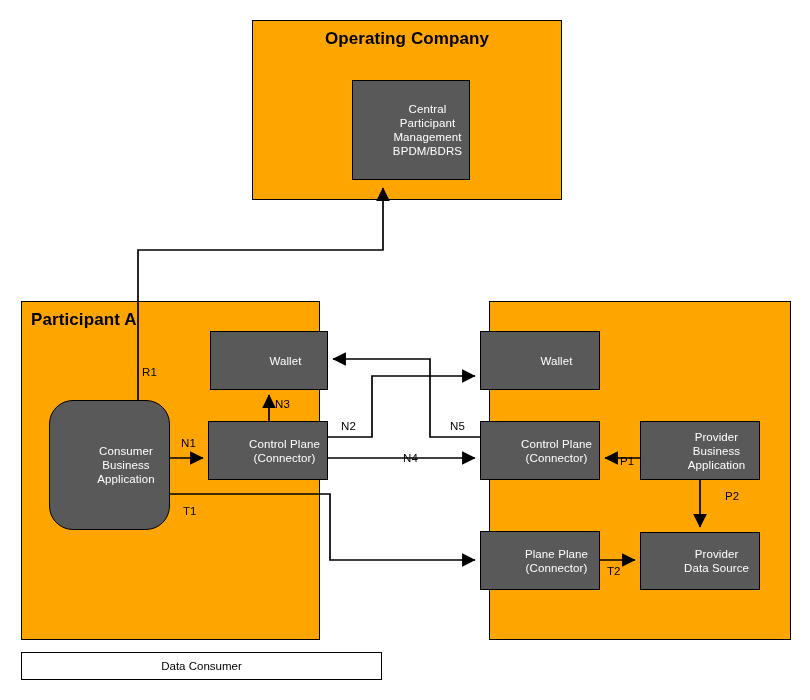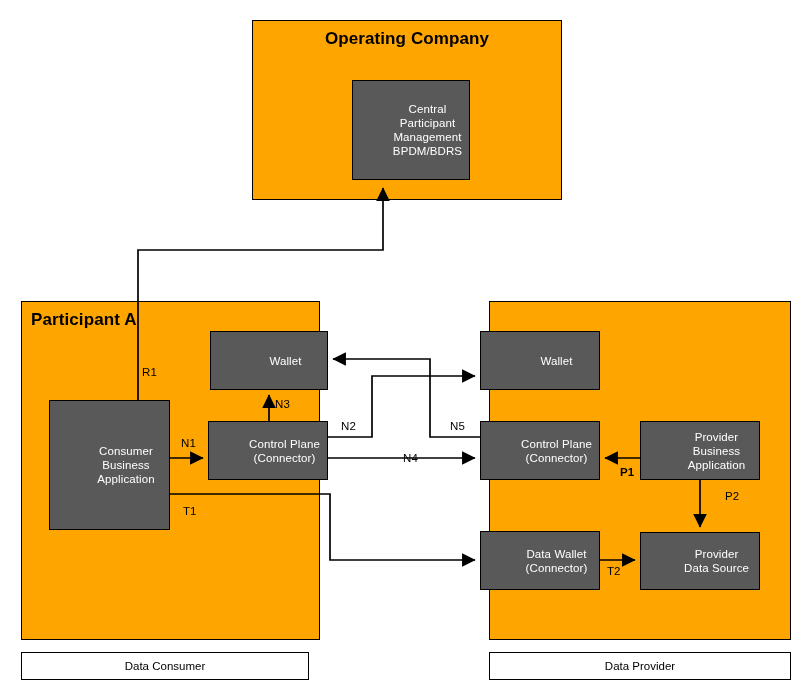--- a/index.html
+++ b/index.html
@@ -117,52 +117,51 @@
 
       <path d="M 700 480 L 700 527" marker-end="url(#arrow)"></path>
     </g>
   </svg>
 
   <div class="node" style="left:352px; top:80px; width:118px; height:100px;">Central
 Participant
 Management
 BPDM/BDRS</div>
 
-  <div class="node" style="left:49px; top:400px; width:121px; height:130px;">Consumer
+  <div class="node" style="left:49px; top:400px; width:121px; height:130px;border-radius:24px;">Consumer
 Business
 Application</div>
 
   <div class="node" style="left:210px; top:331px; width:118px; height:59px;">Wallet</div>
 
   <div class="node" style="left:208px; top:421px; width:120px; height:59px;">Control Plane
 (Connector)</div>
 
   <div class="node" style="left:480px; top:331px; width:120px; height:59px;">Wallet</div>
 
   <div class="node" style="left:480px; top:421px; width:120px; height:59px;">Control Plane
 (Connector)</div>
 
-  <div class="node" style="left:480px; top:531px; width:120px; height:59px;">Data Wallet
+  <div class="node" style="left:480px; top:531px; width:120px; height:59px;">Plane Plane
 (Connector)</div>
 
   <div class="node" style="left:640px; top:421px; width:120px; height:59px;">Provider
 Business
 Application</div>
 
   <div class="node" style="left:640px; top:532px; width:120px; height:58px;">Provider
 Data Source</div>
 
   <div class="edge-label" style="left:142px; top:366px;">R1</div>
   <div class="edge-label" style="left:181px; top:437px;">N1</div>
   <div class="edge-label" style="left:275px; top:398px;">N3</div>
   <div class="edge-label" style="left:341px; top:420px;">N2</div>
   <div class="edge-label" style="left:450px; top:420px;">N5</div>
   <div class="edge-label" style="left:403px; top:452px;">N4</div>
   <div class="edge-label" style="left:183px; top:505px;">T1</div>
   <div class="edge-label" style="left:607px; top:565px;">T2</div>
-  <div class="edge-label" style="left:620px; top:466px;font-weight:bold;">P1</div>
+  <div class="edge-label" style="left:620px; top:455px;">P1</div>
   <div class="edge-label" style="left:704px; top:490px;margin-left:21px;">P2</div>
 
-  <div class="legend-box" style="left:21px; top:652px; width:288px; height:28px;">Data Consumer</div>
+  <div class="legend-box" style="left:21px; top:652px; width:361px; height:28px;">Data Consumer</div>
 
-  <div class="legend-box" style="left:489px; top:652px; width:302px; height:28px;">Data Provider</div>
 
 </div>
 
 </body></html>

